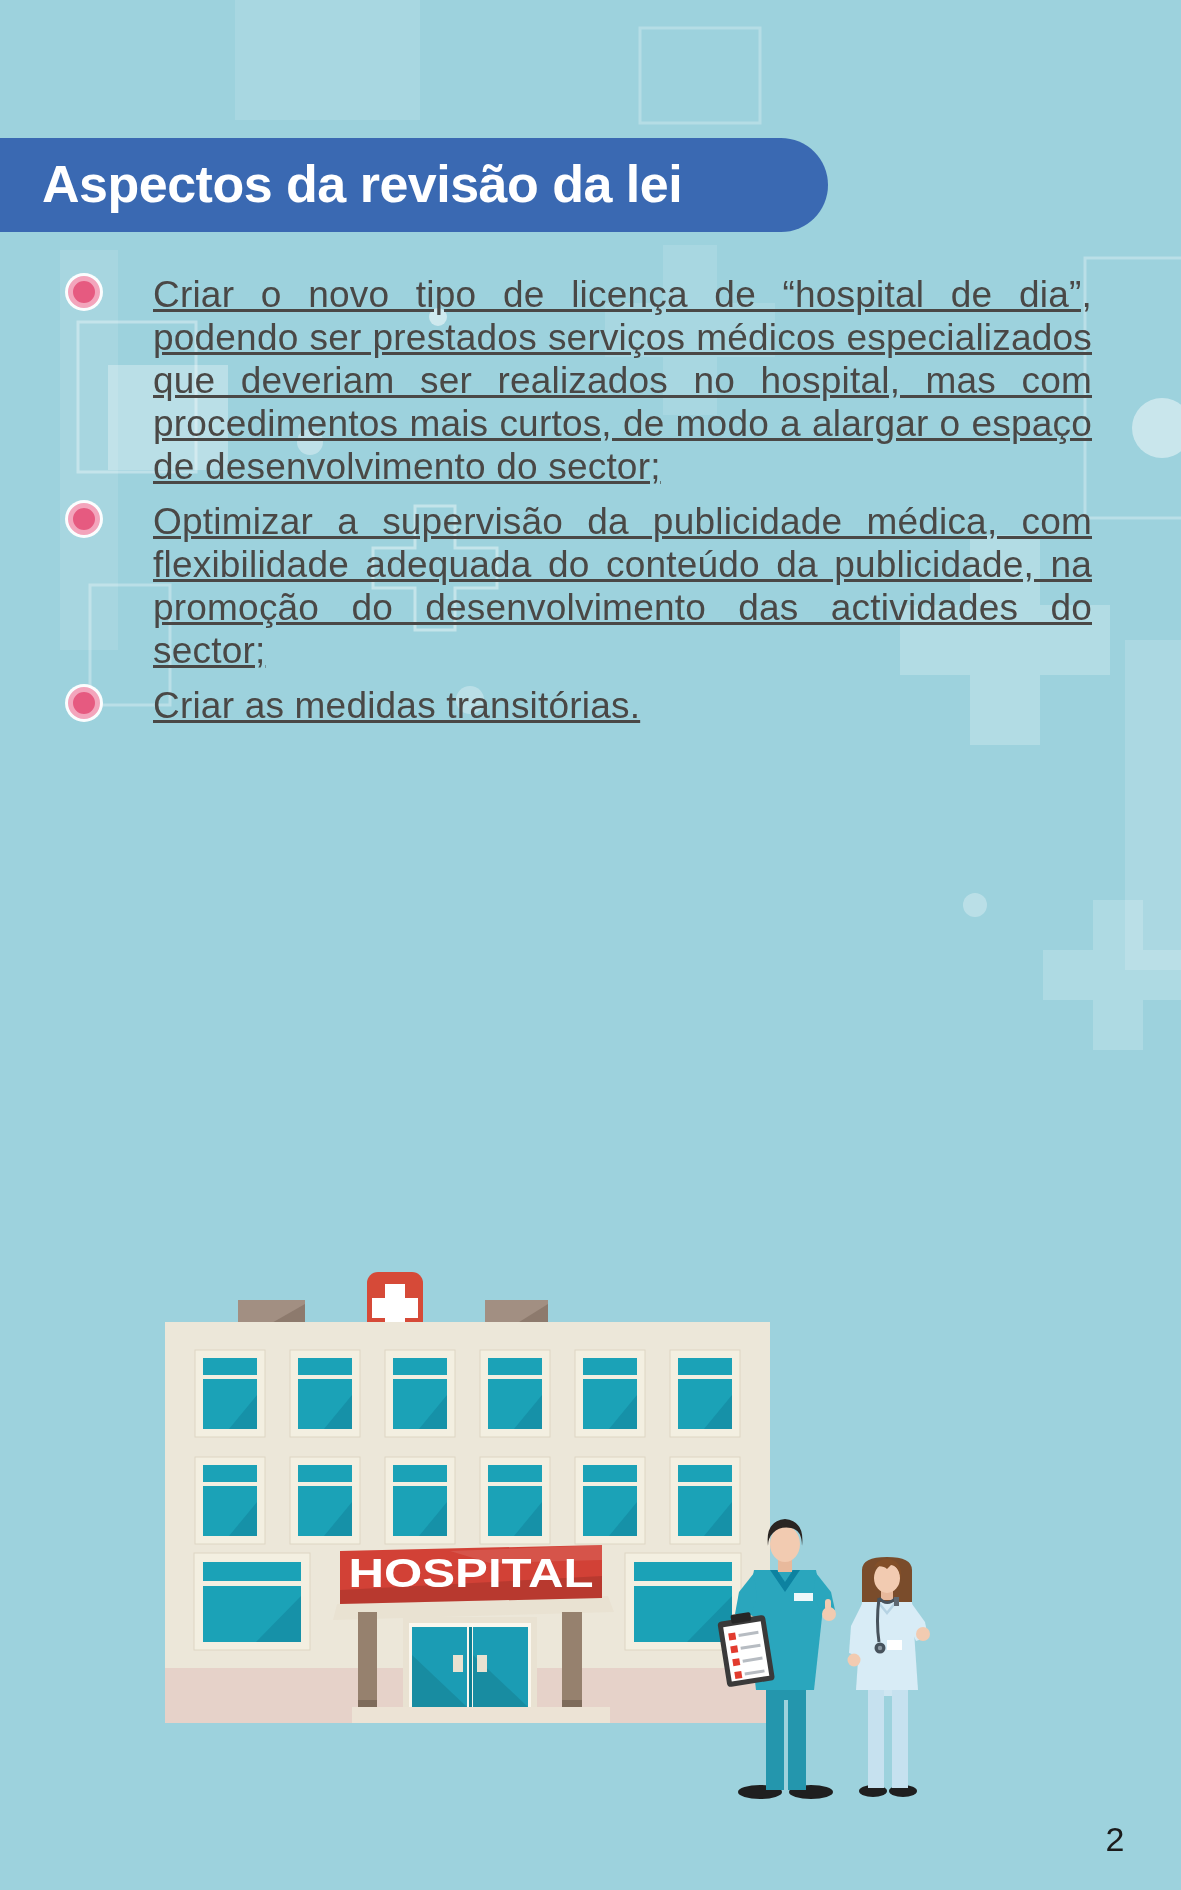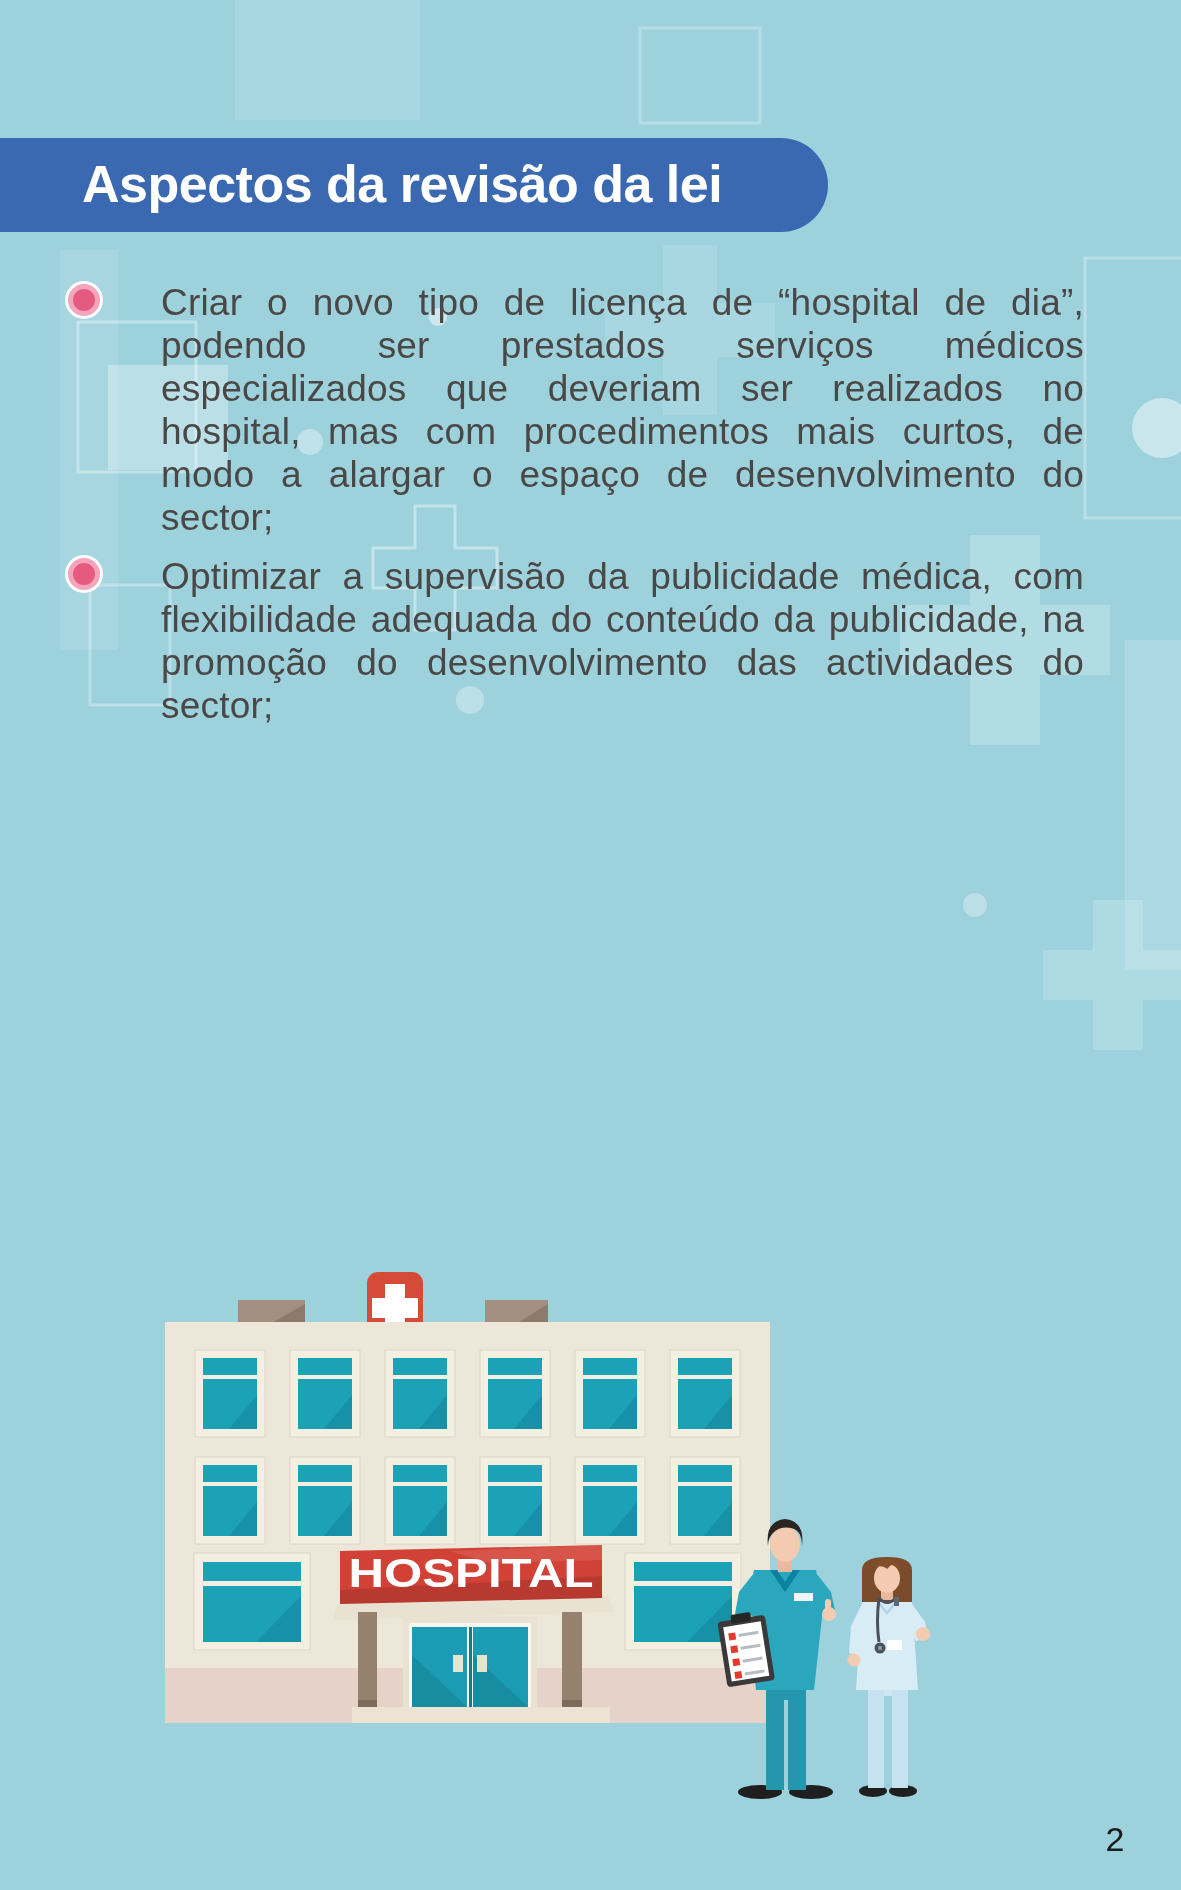--- a/index.html
+++ b/index.html
@@ -9,35 +9,35 @@
     font-family:"Liberation Sans", sans-serif;
   }
   .bg-deco{position:absolute;left:0;top:0;pointer-events:none;}
   
   .header-bar{
     position:absolute;left:0;top:138px;width:828px;height:94px;
     background:#3a69b2;
     border-radius:0 47px 47px 0;
   }
   .header-bar h1{
-    margin:0;padding:0 0 0 82px;line-height:92px;
+    margin:0;padding:0 0 0 42px;line-height:92px;
     font-size:52px;font-weight:bold;letter-spacing:-0.5px;color:#ffffff;
     white-space:nowrap;
   }
   
   ul.points{
     list-style:none;margin:0;padding:0;
     position:absolute;left:68px;top:265px;width:1032px;
   }
   ul.points li{
     position:relative;padding-left:77px;margin:0 0 12px 0;
     font-size:37px;line-height:43px;color:#4a4846;
     text-align:justify;letter-spacing:0.2px;
   }
-  ul.points li p{margin:16px;}
+  ul.points li p{margin:8px;text-decoration:underline;}
   .bullet{
     position:absolute;left:0;top:3px;width:22px;height:22px;
     background:#e65a80;border:5px solid #f3a5bc;border-radius:50%;
     box-shadow:0 0 0 3px rgba(255,255,255,0.95);
   }
   
   .illu{position:absolute;left:150px;top:1260px;width:790px;height:550px;}
   
   .page-num{
     position:absolute;left:1080px;top:1820px;width:70px;
@@ -73,20 +73,24 @@
 </div>
 
 <ul class="points">
   <li>
     <span class="bullet"></span>
     <p>Criar o novo tipo de licença de “hospital de dia”, podendo ser prestados serviços médicos especializados que deveriam ser realizados no hospital, mas com procedimentos mais curtos, de modo a alargar o espaço de desenvolvimento do sector;</p>
   </li>
   <li>
     <span class="bullet"></span>
     <p>Optimizar a supervisão da publicidade médica, com flexibilidade adequada do conteúdo da publicidade, na promoção do desenvolvimento das actividades do sector;</p>
+  </li>
+  <li>
+    <span class="bullet"></span>
+    <p>Criar as medidas transitórias.</p>
   </li>
 </ul>
 
 <svg class="illu" viewBox="0 0 790 550">
 
   <g>
     <rect x="88" y="40" width="67" height="24" fill="#a28f82"></rect>
     <polygon points="88,64 155,64 155,44 120,64" fill="#8d7a6d"></polygon>
     <rect x="335" y="40" width="63" height="24" fill="#a28f82"></rect>
     <polygon points="335,64 398,64 398,44 366,64" fill="#8d7a6d"></polygon>

